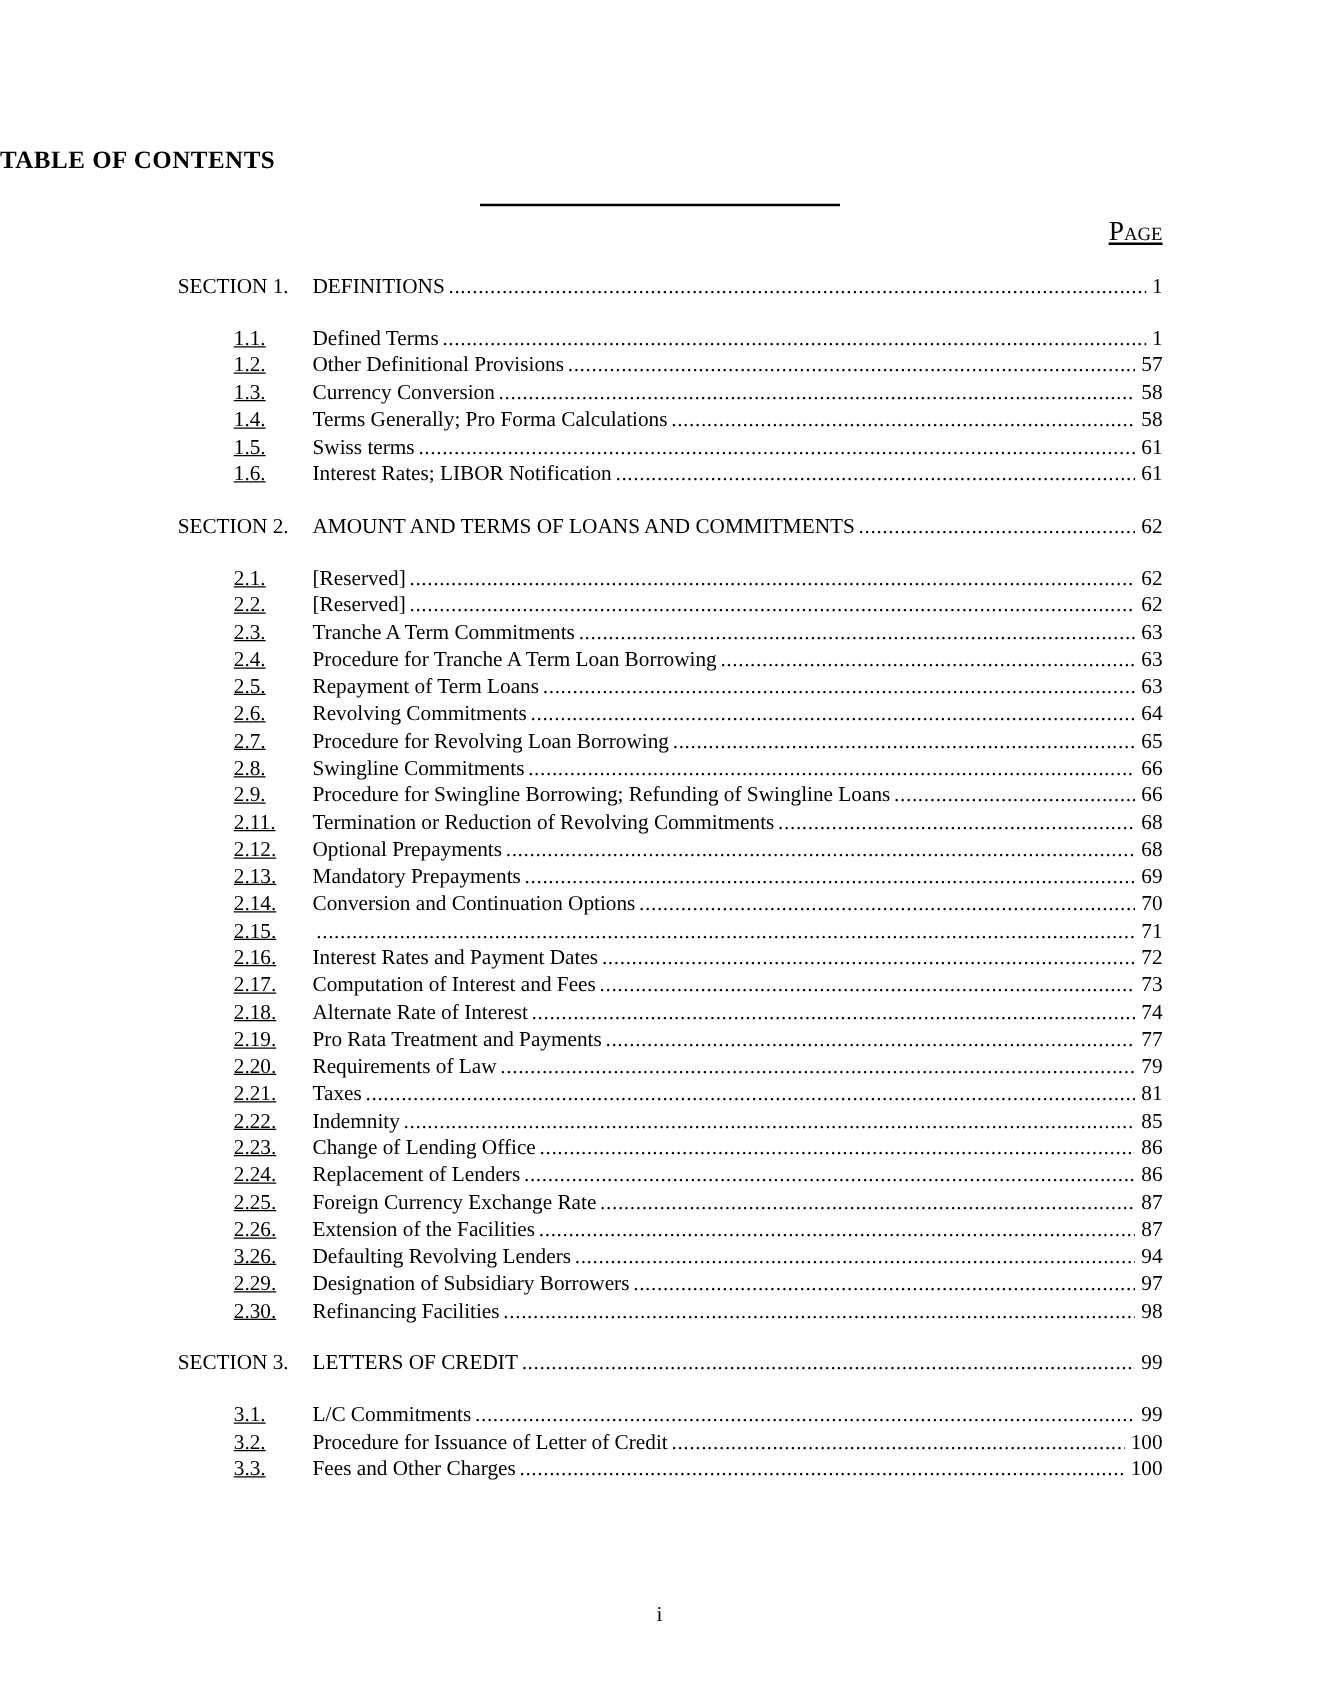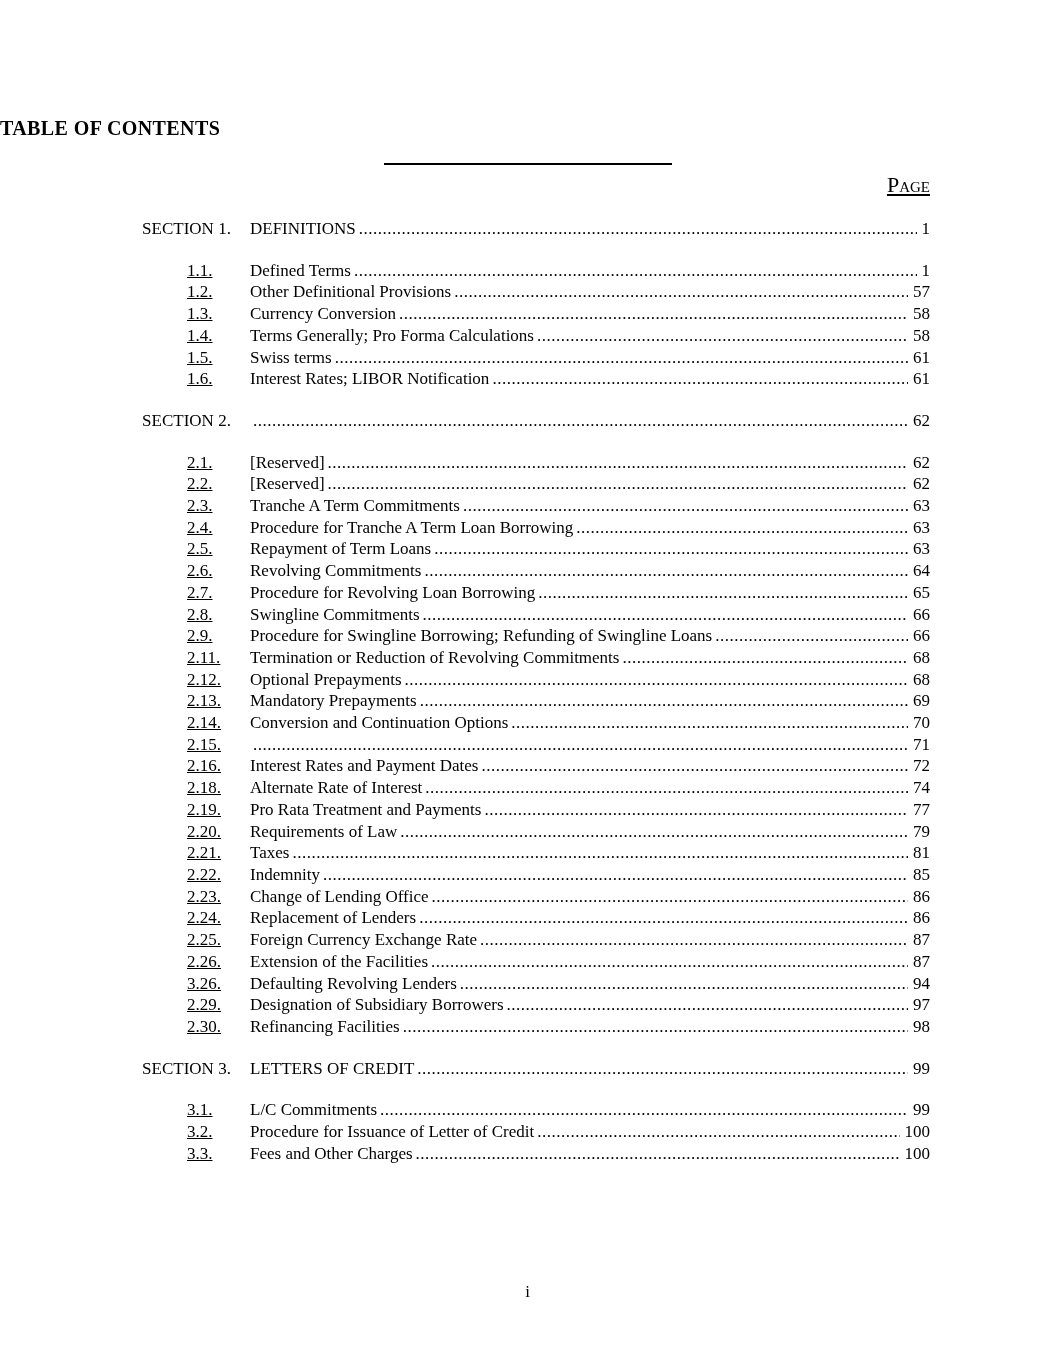--- a/index.html
+++ b/index.html
@@ -111,20 +111,21 @@
     <span class="pg">61</span>
   </div>
       <div class="row item">
     <span class="num">1.6.</span>
     <span class="entry-title">Interest Rates; LIBOR Notification</span>
     <span class="dots"></span>
     <span class="pg">61</span>
   </div>
       <div class="row section">
     <span class="sec-label">SECTION 2.</span>
+    <span class="entry-title">AMOUNT AND TERMS OF LOANS AND COMMITMENTS</span>
     <span class="dots"></span>
     <span class="pg">62</span>
   </div>
       <div class="row item">
     <span class="num">2.1.</span>
     <span class="entry-title">[Reserved]</span>
     <span class="dots"></span>
     <span class="pg">62</span>
   </div>
       <div class="row item">
@@ -202,20 +203,26 @@
       <div class="row item">
     <span class="num">2.15.</span>
     <span class="dots"></span>
     <span class="pg">71</span>
   </div>
       <div class="row item">
     <span class="num">2.16.</span>
     <span class="entry-title">Interest Rates and Payment Dates</span>
     <span class="dots"></span>
     <span class="pg">72</span>
+  </div>
+      <div class="row item">
+    <span class="num">2.17.</span>
+    <span class="entry-title">Computation of Interest and Fees</span>
+    <span class="dots"></span>
+    <span class="pg">73</span>
   </div>
       <div class="row item">
     <span class="num">2.18.</span>
     <span class="entry-title">Alternate Rate of Interest</span>
     <span class="dots"></span>
     <span class="pg">74</span>
   </div>
       <div class="row item">
     <span class="num">2.19.</span>
     <span class="entry-title">Pro Rata Treatment and Payments</span>

